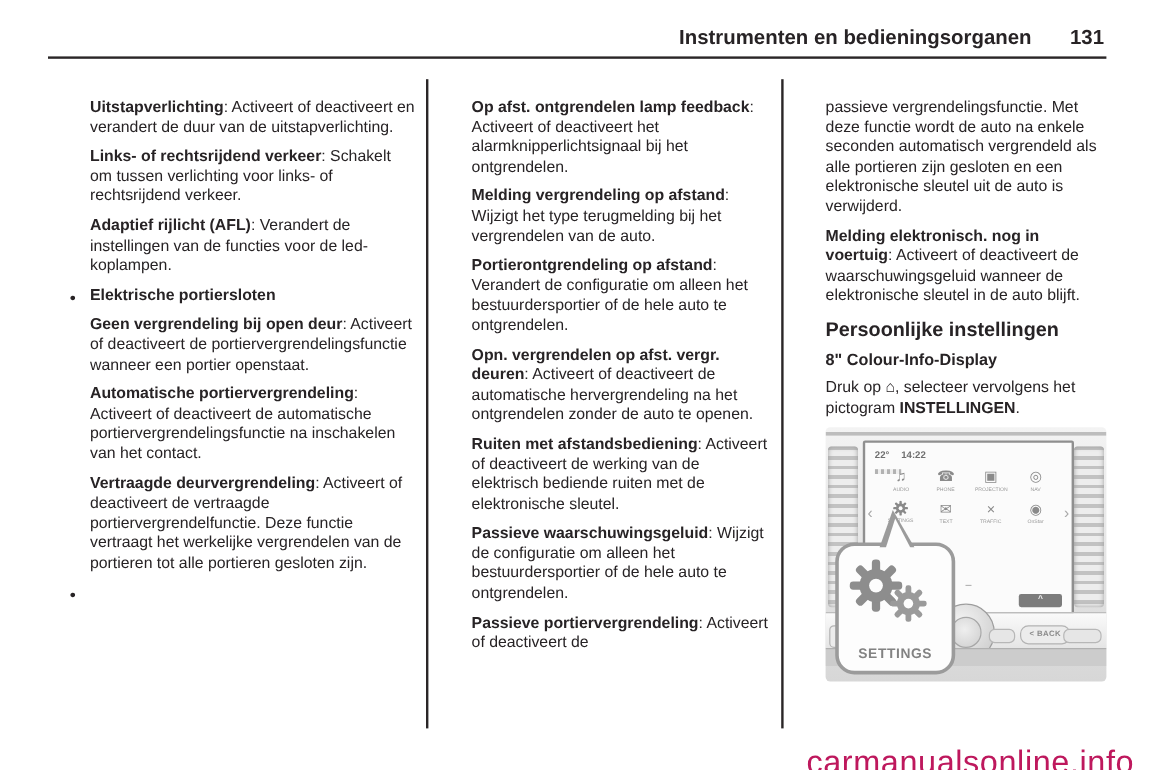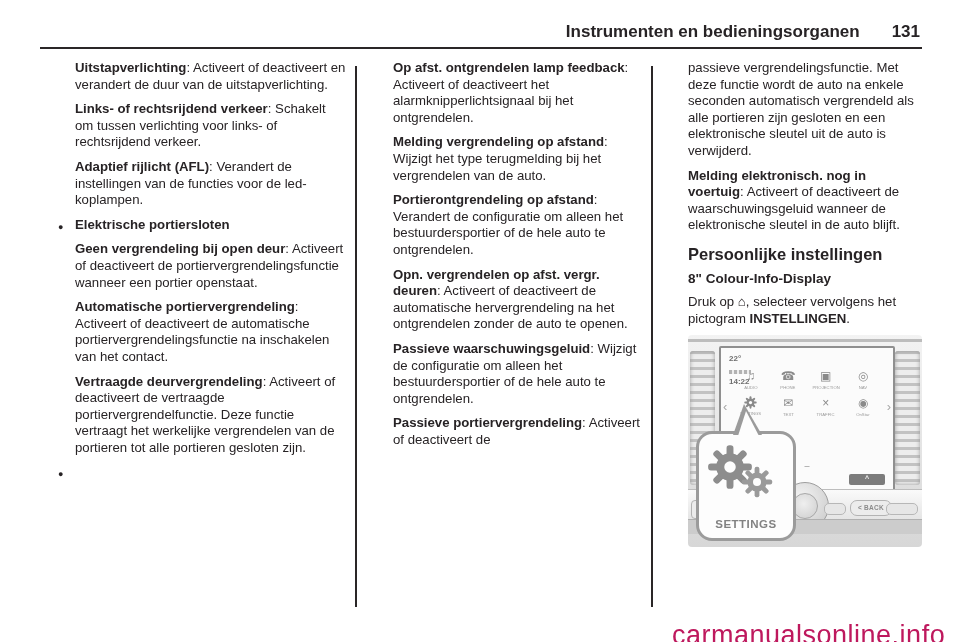--- a/index.html
+++ b/index.html
@@ -3,21 +3,21 @@
 <meta charset="utf-8">
 <style>
   html,body{margin:0;padding:0;background:#ffffff;}
   .page{position:relative;width:960px;height:642px;background:#ffffff;overflow:hidden;
         font-family:"Liberation Sans", sans-serif;color:#272325;}
   
   .header{position:absolute;left:40px;top:22px;width:880px;display:flex;justify-content:flex-end;
           align-items:baseline;gap:32px;font-weight:bold;font-size:17px;}
   .rule{position:absolute;left:40px;top:47px;width:882px;height:2px;background:#2a2627;}
   
-  .col{position:absolute;top:60px;font-size:13.2px;line-height:16.6px;}
+  .col{position:absolute;top:81px;font-size:13.2px;line-height:16.6px;}
   .col1{left:75px;width:272px;}
   .col2{left:393px;width:248px;}
   .col3{left:688px;width:234px;}
   .sep{position:absolute;top:66px;width:1.5px;height:541px;background:#2a2627;}
   .sep1{left:355px;}
   .sep2{left:651px;}
   .para{margin:0 0 8px 0;}
   .para b{font-weight:bold;}
   .bullet{position:relative;}
   .bullet .marker{position:absolute;left:-17px;top:2px;font-size:9px;}
@@ -29,21 +29,21 @@
          background:linear-gradient(#f3f3f3,#e2e2e2 60%,#d7d7d7);overflow:hidden;}
   .photo .topedge{position:absolute;left:0;top:4px;width:100%;height:3px;background:#bdbdbd;}
   .vent{position:absolute;top:16px;width:25px;height:134px;border-radius:3px;
         background:repeating-linear-gradient(to bottom,#c2c2c2 0 3px,#ededed 3px 8px);
         box-shadow:inset 0 0 4px #9a9a9a;}
   .vent-l{left:2px;}
   .vent-r{right:2px;}
   .screen{position:absolute;left:31px;top:11px;width:172px;height:141px;background:#fbfbfb;
           border:2px solid #8f8f8f;border-radius:2px;}
   .sbar{position:absolute;left:8px;top:3px;right:8px;display:flex;justify-content:flex-start;
-        color:#6e6e6e;font-size:8px;font-weight:bold;flex-direction:column;}
+        color:#6e6e6e;font-size:8px;font-weight:bold;}
   .mini-icons{width:22px;height:4px;margin-top:2px;
         background:repeating-linear-gradient(to right,#b2b2b2 0 3px,#eeeeee 3px 5px);}
   .chev{position:absolute;top:52px;color:#a8a8a8;font-size:13px;line-height:13px;}
   .chev-l{left:2px;}
   .chev-r{right:2px;}
   .grid{position:absolute;left:11px;top:21px;width:150px;display:grid;
         grid-template-columns:repeat(4,1fr);grid-row-gap:6px;}
   .app{display:flex;flex-direction:column;align-items:center;gap:1px;}
   .app-ic{font-size:12px;line-height:14px;color:#8a8a8a;}
   .app-lb{font-size:5px;line-height:6px;color:#9b9b9b;letter-spacing:0;transform:scale(.85);
@@ -128,20 +128,21 @@
     <p class="para"><b>Automatische portiervergrendeling</b><span>: Activeert of deactiveert de automatische portiervergrendelingsfunctie na inschakelen van het contact.</span></p>
     <p class="para"><b>Vertraagde deurvergrendeling</b><span>: Activeert of deactiveert de vertraagde portiervergrendelfunctie. Deze functie vertraagt het werkelijke vergrendelen van de portieren tot alle portieren gesloten zijn.</span></p>
     <p class="para bullet"><span class="marker">●</span></p>
   </div>
 
   <div class="col col2">
     <p class="para"><b>Op afst. ontgrendelen lamp feedback</b><span>: Activeert of deactiveert het alarmknipperlichtsignaal bij het ontgrendelen.</span></p>
     <p class="para"><b>Melding vergrendeling op afstand</b><span>: Wijzigt het type terugmelding bij het vergrendelen van de auto.</span></p>
     <p class="para"><b>Portierontgrendeling op afstand</b><span>: Verandert de configuratie om alleen het bestuurdersportier of de hele auto te ontgrendelen.</span></p>
     <p class="para"><b>Opn. vergrendelen op afst. vergr. deuren</b><span>: Activeert of deactiveert de automatische hervergrendeling na het ontgrendelen zonder de auto te openen.</span></p>
+    <p class="para"><b>Ruiten met afstandsbediening</b><span>: Activeert of deactiveert de werking van de elektrisch bediende ruiten met de elektronische sleutel.</span></p>
     <p class="para"><b>Passieve waarschuwingsgeluid</b><span>: Wijzigt de configuratie om alleen het bestuurdersportier of de hele auto te ontgrendelen.</span></p>
     <p class="para"><b>Passieve portiervergrendeling</b><span>: Activeert of deactiveert de</span></p>
   </div>
 
   <div class="col col3">
     <p class="para"><span>passieve vergrendelingsfunctie. Met deze functie wordt de auto na enkele seconden automatisch vergrendeld als alle portieren zijn gesloten en een elektronische sleutel uit de auto is verwijderd.</span></p>
     <p class="para"><b>Melding elektronisch. nog in voertuig</b><span>: Activeert of deactiveert de waarschuwingsgeluid wanneer de elektronische sleutel in de auto blijft.</span></p>
     <div class="h2">Persoonlijke instellingen</div>
     <div class="h3">8" Colour-Info-Display</div>
     <p class="para"><span>Druk op </span><span class="sym">⌂</span><span>, selecteer vervolgens het pictogram </span><b>INSTELLINGEN</b><span>.</span></p>

